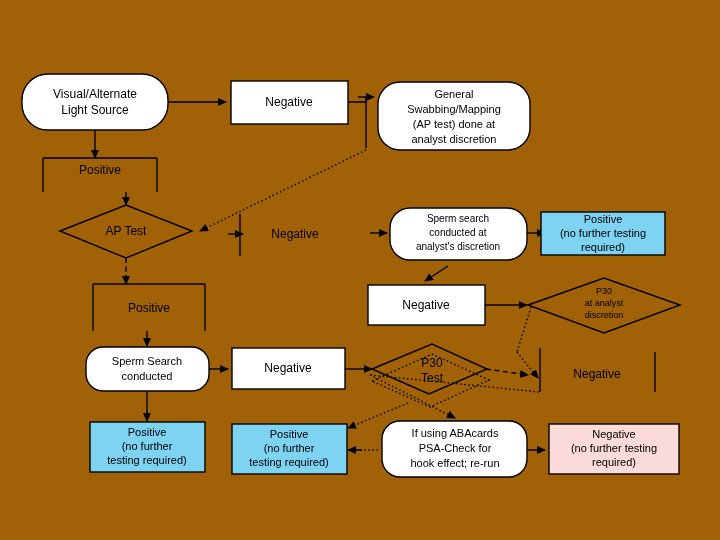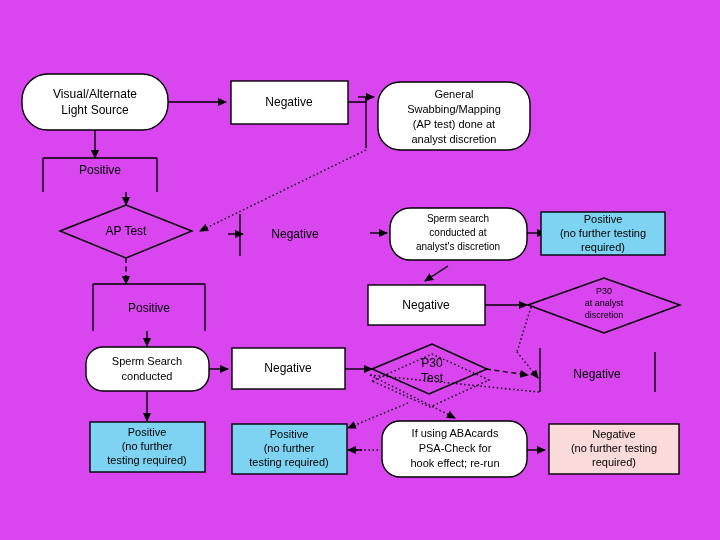--- a/index.html
+++ b/index.html
@@ -10,21 +10,21 @@
   body {
     width: 720px;
     height: 540px;
     font-family: "Liberation Sans", sans-serif;
     overflow: hidden;
   }
   #canvas {
     position: relative;
     width: 720px;
     height: 540px;
-    background: #d946ef;
+    background: #a16207;
   }
   svg#flow {
     position: absolute;
     left: 0;
     top: 0;
     width: 720px;
     height: 540px;
   }
   .shape-stroke {
     fill: none;

